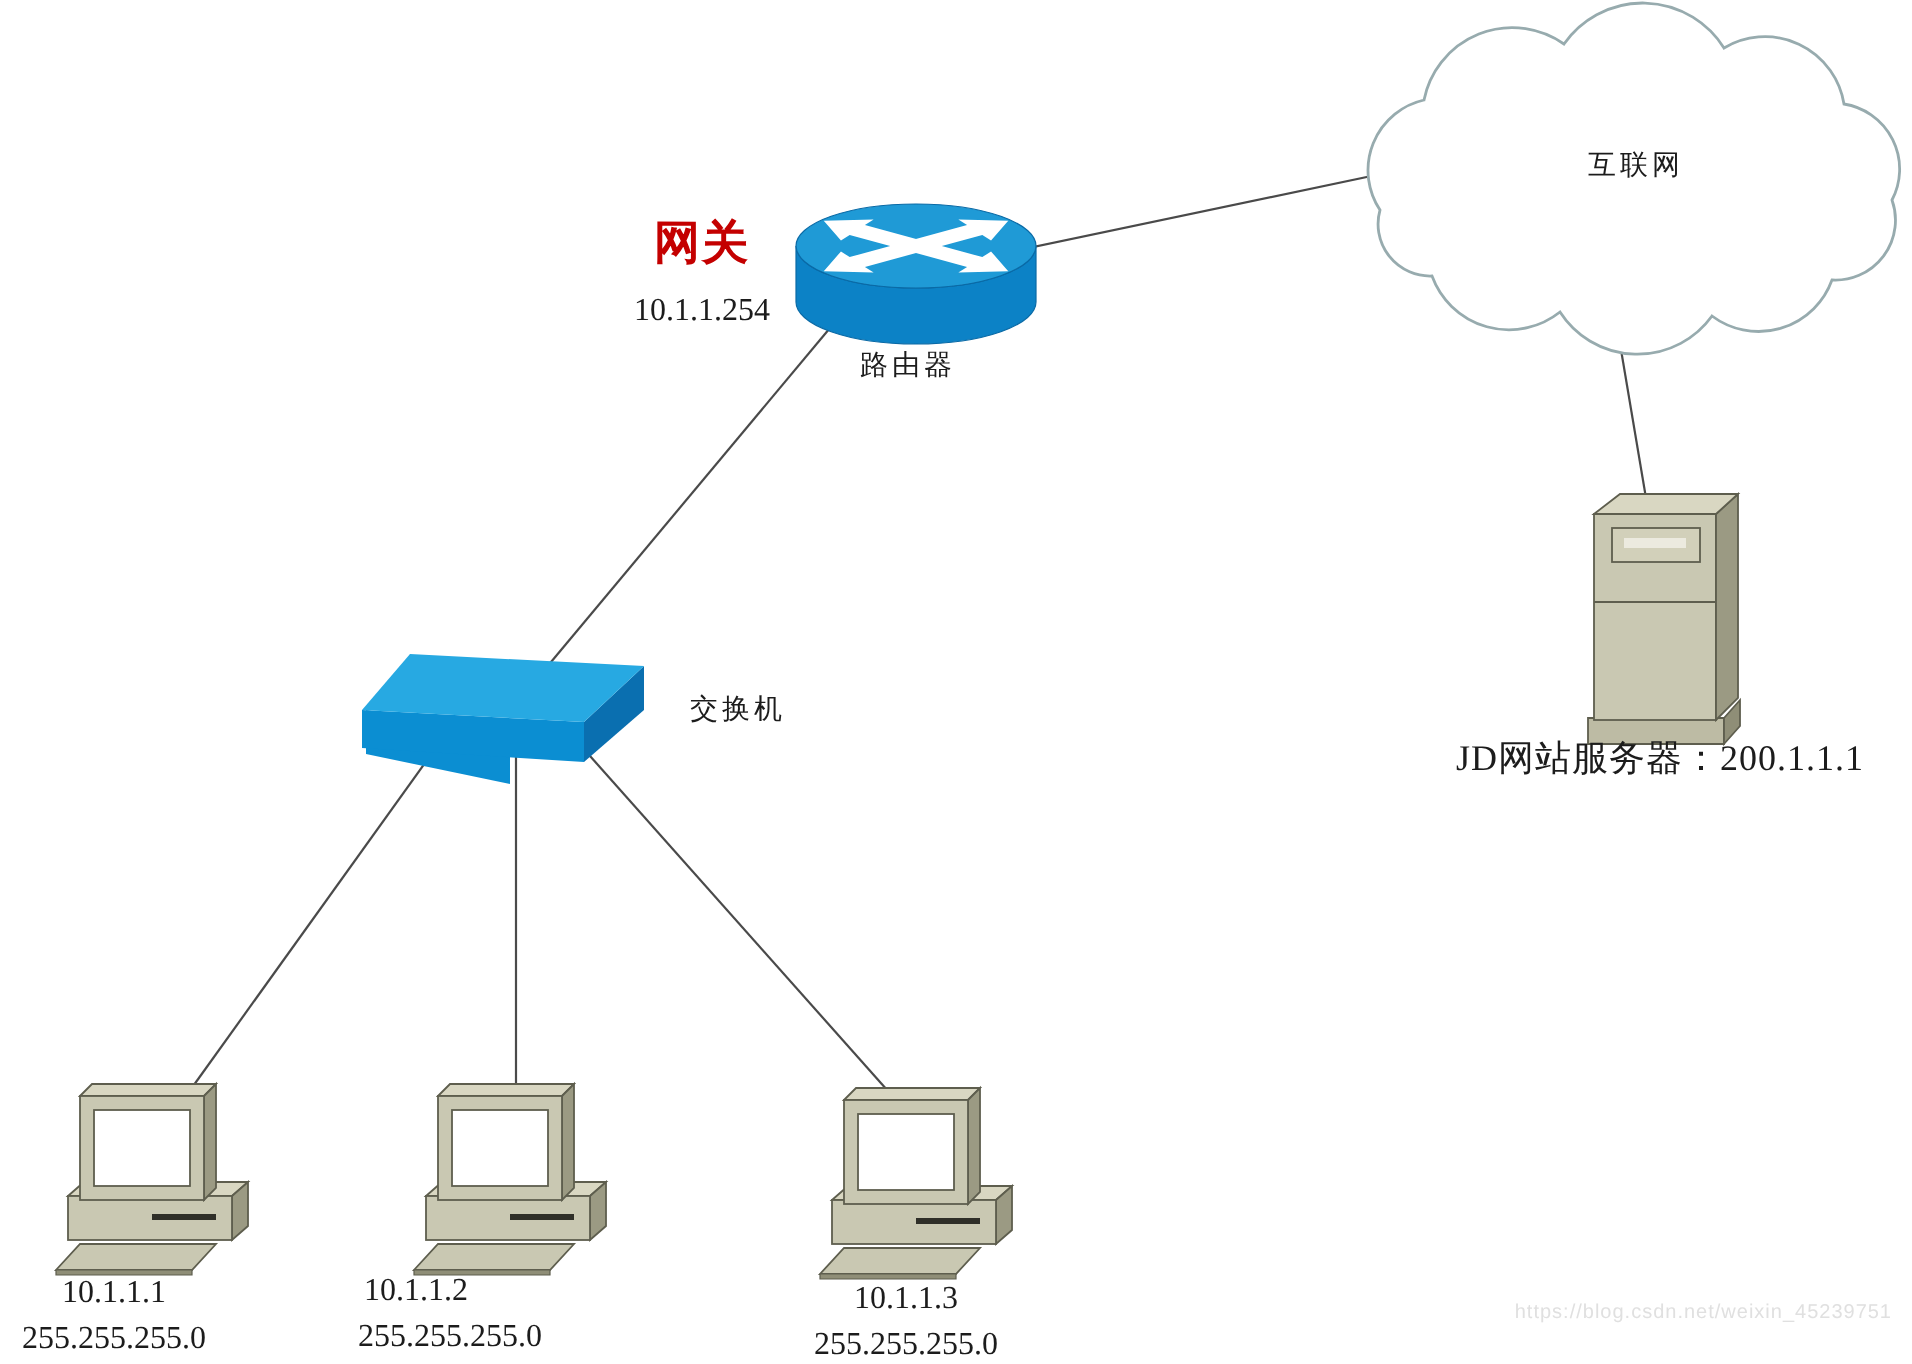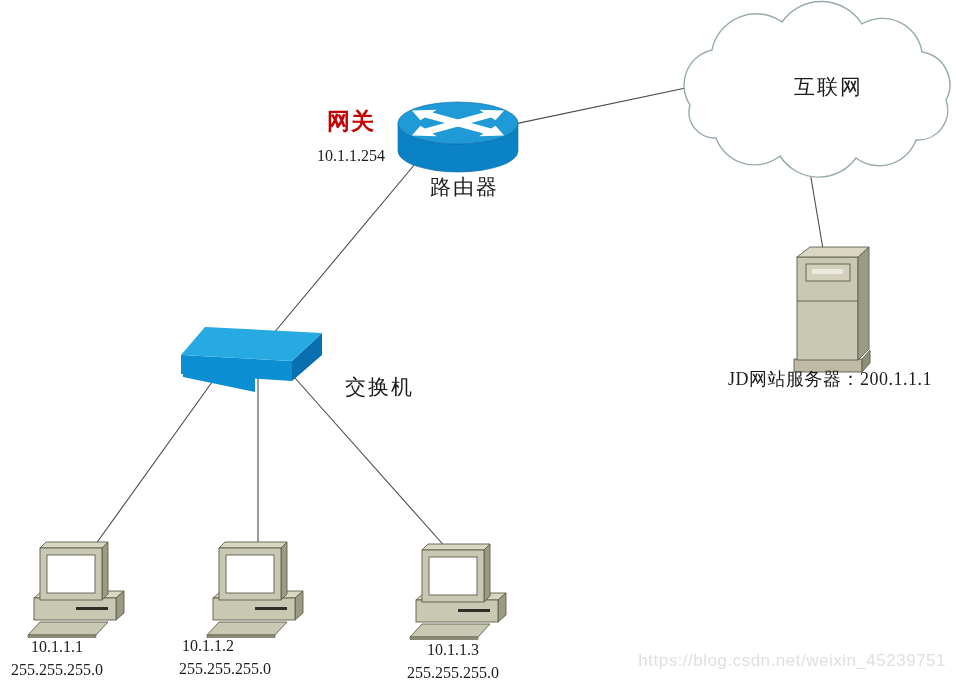--- a/index.html
+++ b/index.html
@@ -2,28 +2,28 @@
 <html><head>
 <meta charset="utf-8">
 <style>
   html,body{margin:0;padding:0;background:#fff;}
   .canvas{
     position:relative;width:956px;height:682px;background:#ffffff;overflow:hidden;
     font-family:"Liberation Serif","DejaVu Serif",serif;
   }
   .layer{position:absolute;left:0;top:0;}
   .label{position:absolute;white-space:nowrap;color:#1c1c1c;line-height:1.1;}
-  .lbl-cn{font-size:21px;letter-spacing:2px;}
+  .lbl-cn{font-size:14px;letter-spacing:2px;}
   .lbl-num{font-size:16px;}
   .lbl-gateway{font-size:23px;font-weight:bold;color:#c40000;letter-spacing:1px;}
   .lbl-server{font-size:18px;letter-spacing:0.5px;}
   .centered{transform:translateX(-50%);}
   .watermark{
     position:absolute;right:10px;top:651px;font-family:"Liberation Sans","DejaVu Sans",sans-serif;
-    font-size:17px;color:#e0e0e0;letter-spacing:0.5px;
+    font-size:10px;color:#e0e0e0;letter-spacing:0.5px;
   }
 </style>
 </head>
 <body>
 
 <div class="canvas">
 
   <svg class="layer" width="956" height="682" viewBox="0 0 956 682">
 
     <defs>
@@ -108,21 +108,21 @@
   </svg>
 
   <div class="label lbl-gateway" style="left:327px;top:109px;">网关</div>
 
   <div class="label lbl-num" style="left:317px;top:147px;">10.1.1.254</div>
 
   <div class="label lbl-cn" style="left:430px;top:176px;">路由器</div>
 
   <div class="label lbl-cn" style="left:794px;top:76px;">互联网</div>
 
-  <div class="label lbl-cn" style="left:345px;top:348px;margin-top:28px;">交换机</div>
+  <div class="label lbl-cn" style="left:345px;top:348px;">交换机</div>
 
   <div class="label lbl-server" style="left:728px;top:370px;">JD网站服务器：200.1.1.1</div>
 
   <div class="label lbl-num centered" style="left:57px;top:638px;">10.1.1.1</div>
   <div class="label lbl-num centered" style="left:57px;top:661px;">255.255.255.0</div>
 
   <div class="label lbl-num centered" style="left:208px;top:637px;">10.1.1.2</div>
   <div class="label lbl-num centered" style="left:225px;top:660px;">255.255.255.0</div>
 
   <div class="label lbl-num centered" style="left:453px;top:641px;">10.1.1.3</div>

